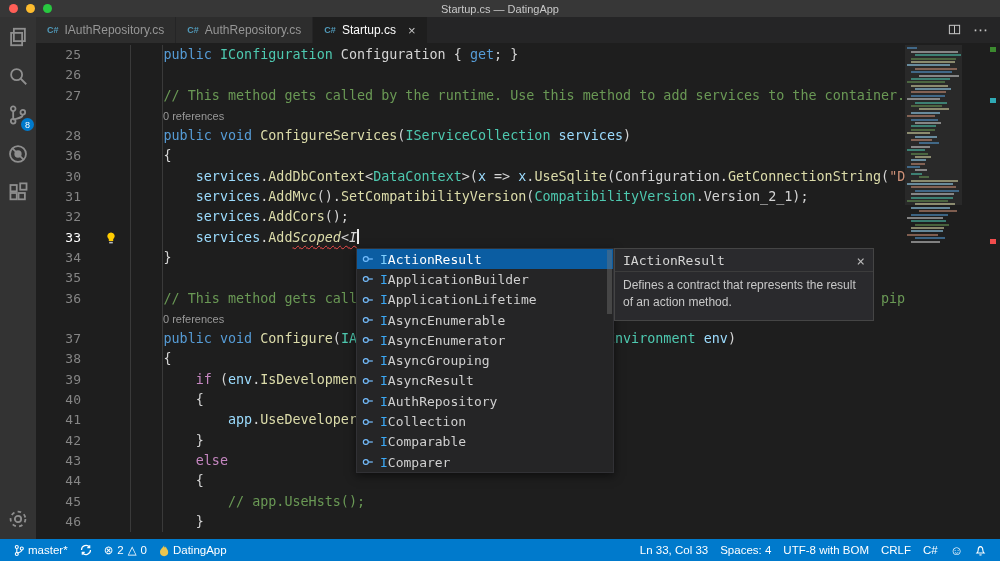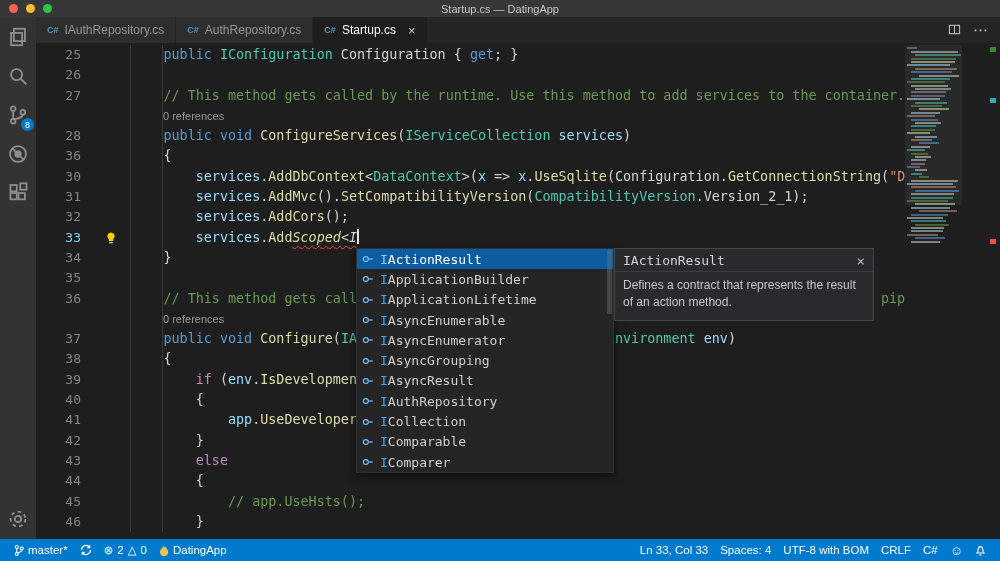--- a/index.html
+++ b/index.html
@@ -40,21 +40,21 @@
   .tab-actions { margin-left:auto; display:flex; align-items:center; gap:12px;
                  padding-right:12px; color:#c5c5c5; font-size:15px; }
 
   
   .editor { flex:1; position:relative; overflow:hidden; background:var(--editor_bg,#1e1e1e); }
   .guide { position:absolute; top:2px; width:1px; height:487px; background:#3a3a3a; }
   .rows { position:absolute; top:2px; left:1px; right:0; }
   .row { height:20.3px; display:flex; position:relative; }
   .lnum { width:44px; flex:none; text-align:right; color:#858585;
           font:13px/20.3px "DejaVu Sans Mono", monospace; }
-  .lnum.active { color:#7dd3fc; }
+  .lnum.active { color:#ffffff; }
   .glyph { width:18px; flex:none; }
   .ctext { font:13.4px/20.3px "DejaVu Sans Mono", monospace; white-space:pre; }
   .lens { font:11px/20.3px "Liberation Sans", sans-serif; color:#999999; padding-left:64px; }
   .c-kw{color:var(--syn_kw,#569cd6)} .c-type{color:var(--syn_type,#4ec9b0)}
   .c-fn{color:var(--syn_fn,#dcdcaa)} .c-var{color:var(--syn_var,#9cdcfe)}
   .c-str{color:var(--syn_str,#ce9178)} .c-com{color:var(--syn_com,#6a9955)}
   .c-ctrl{color:var(--syn_ctrl,#c586c0)} .c-pl{color:var(--syn_pl,#d4d4d4)}
   .sq { text-decoration-line:underline; text-decoration-style:wavy;
         text-decoration-color:var(--error_red,#f14c4c); text-decoration-thickness:1px;
         text-underline-offset:2.5px;font-style:italic; }

